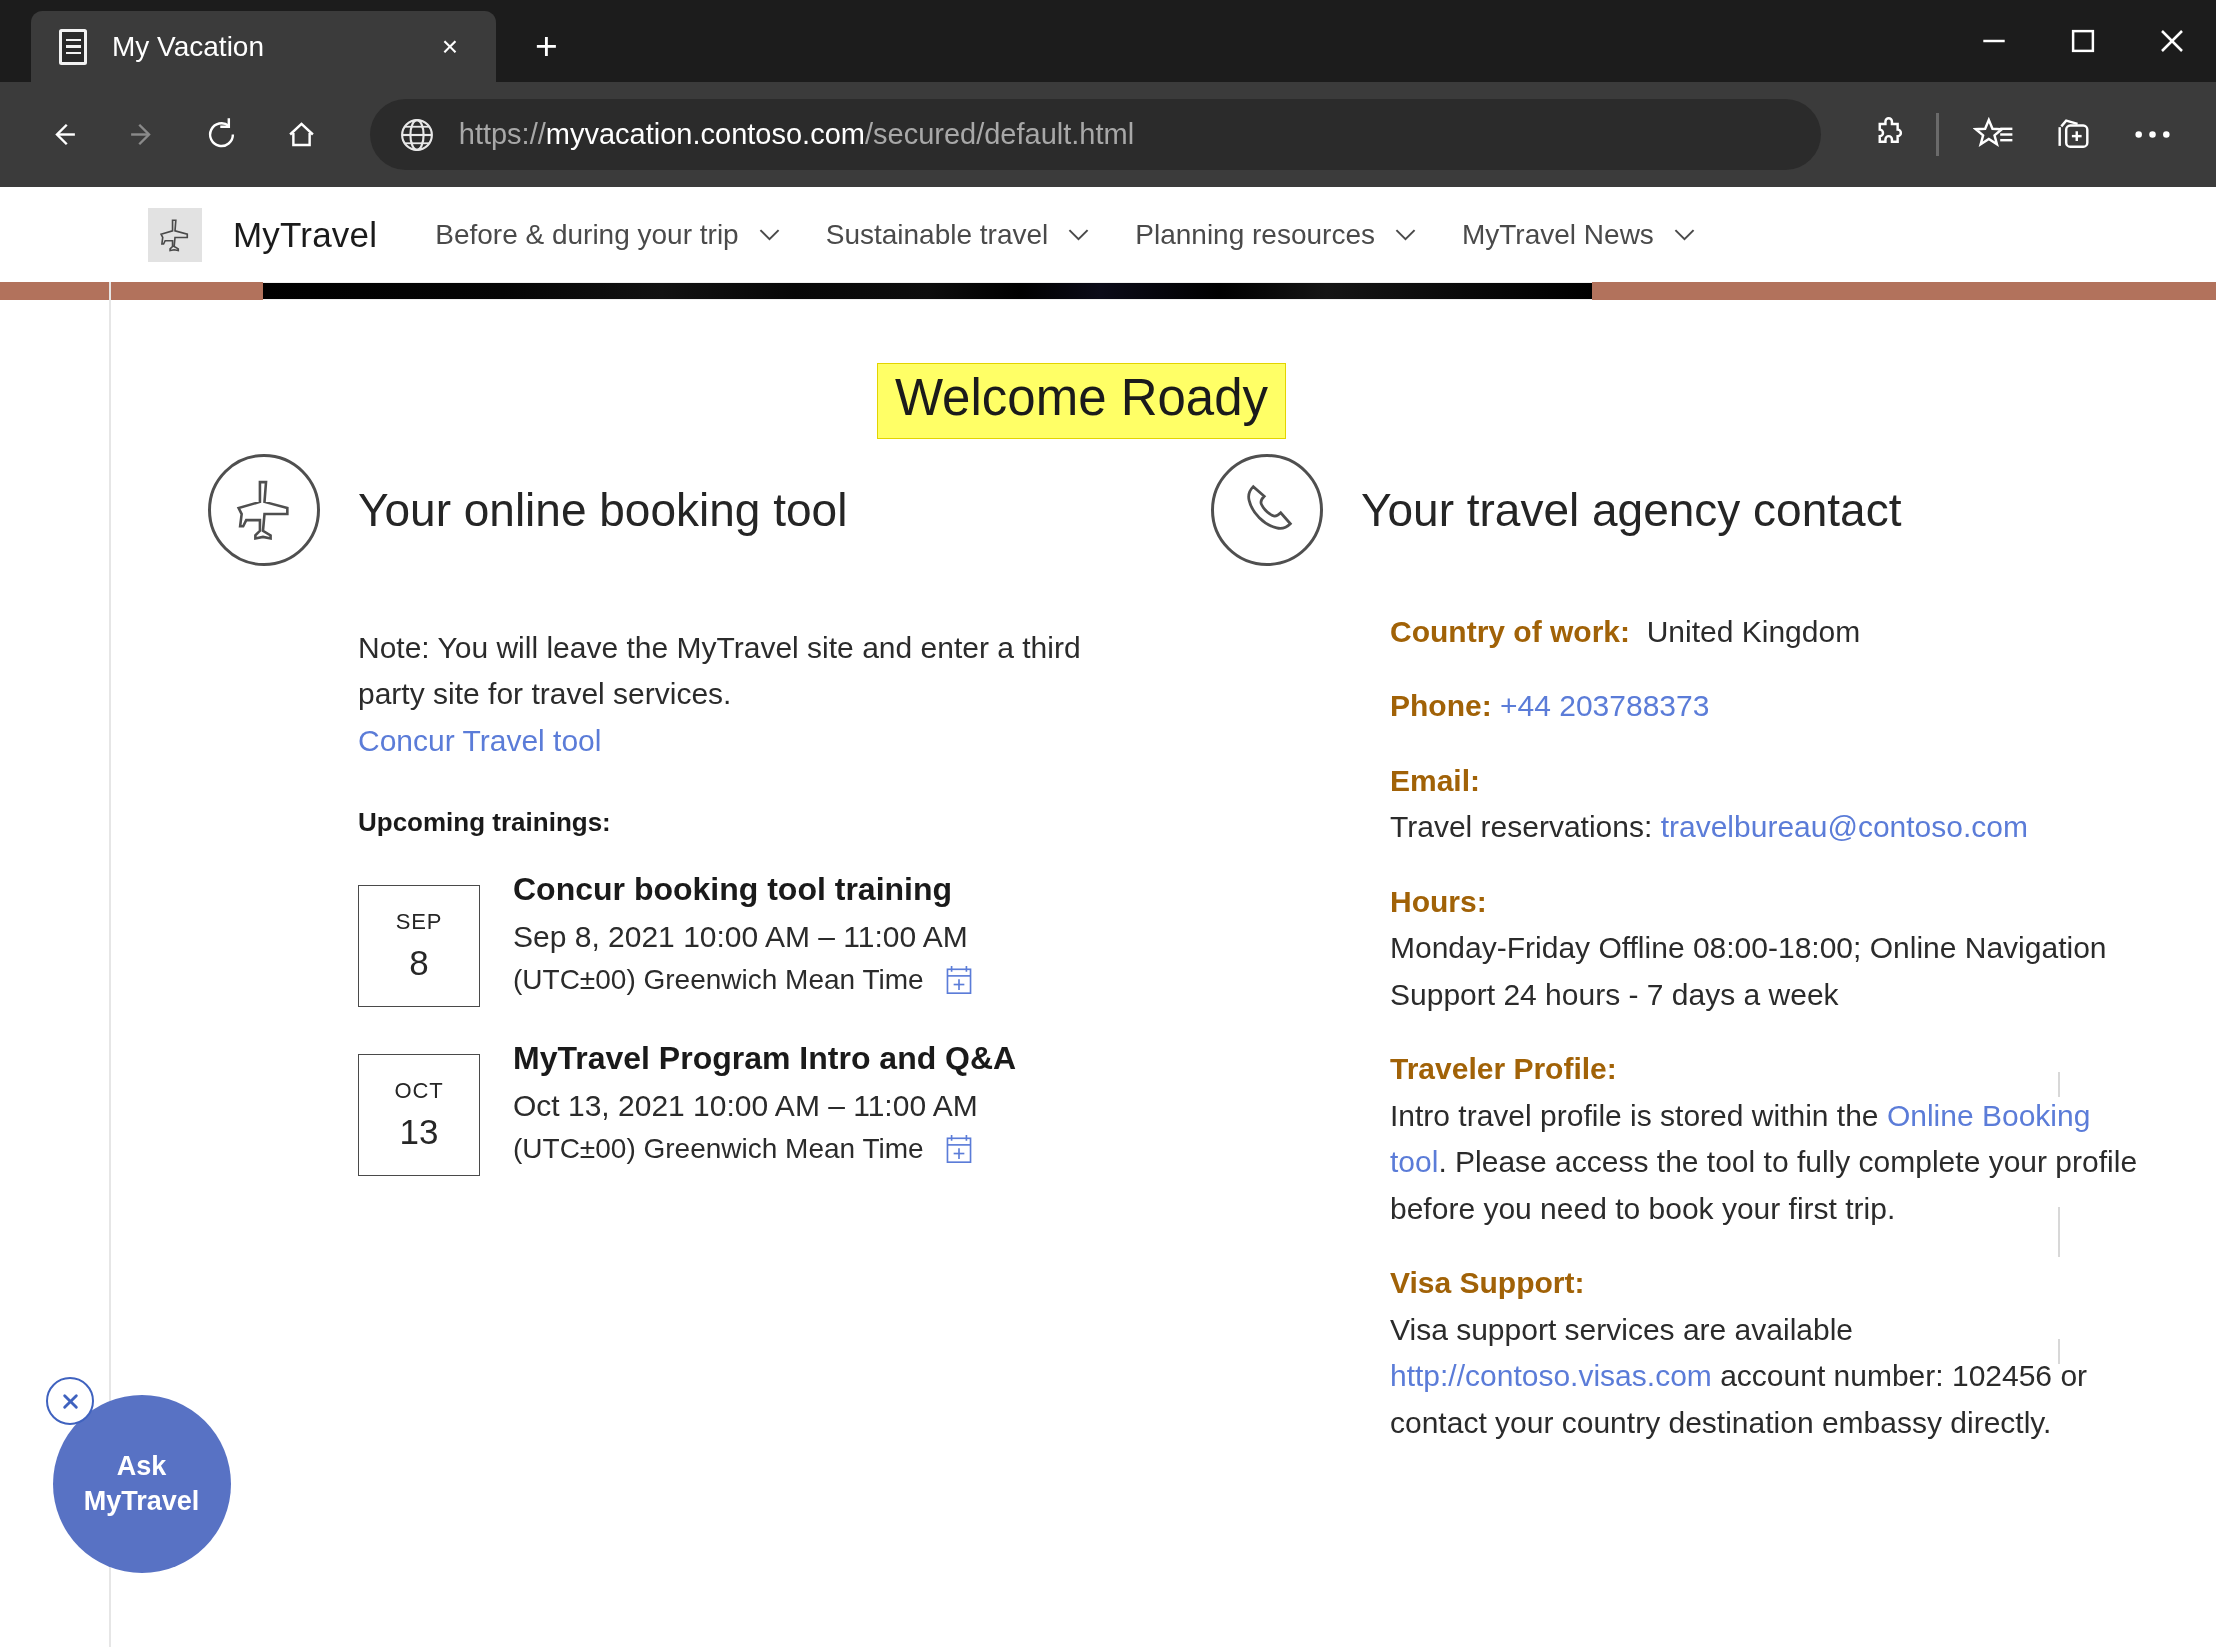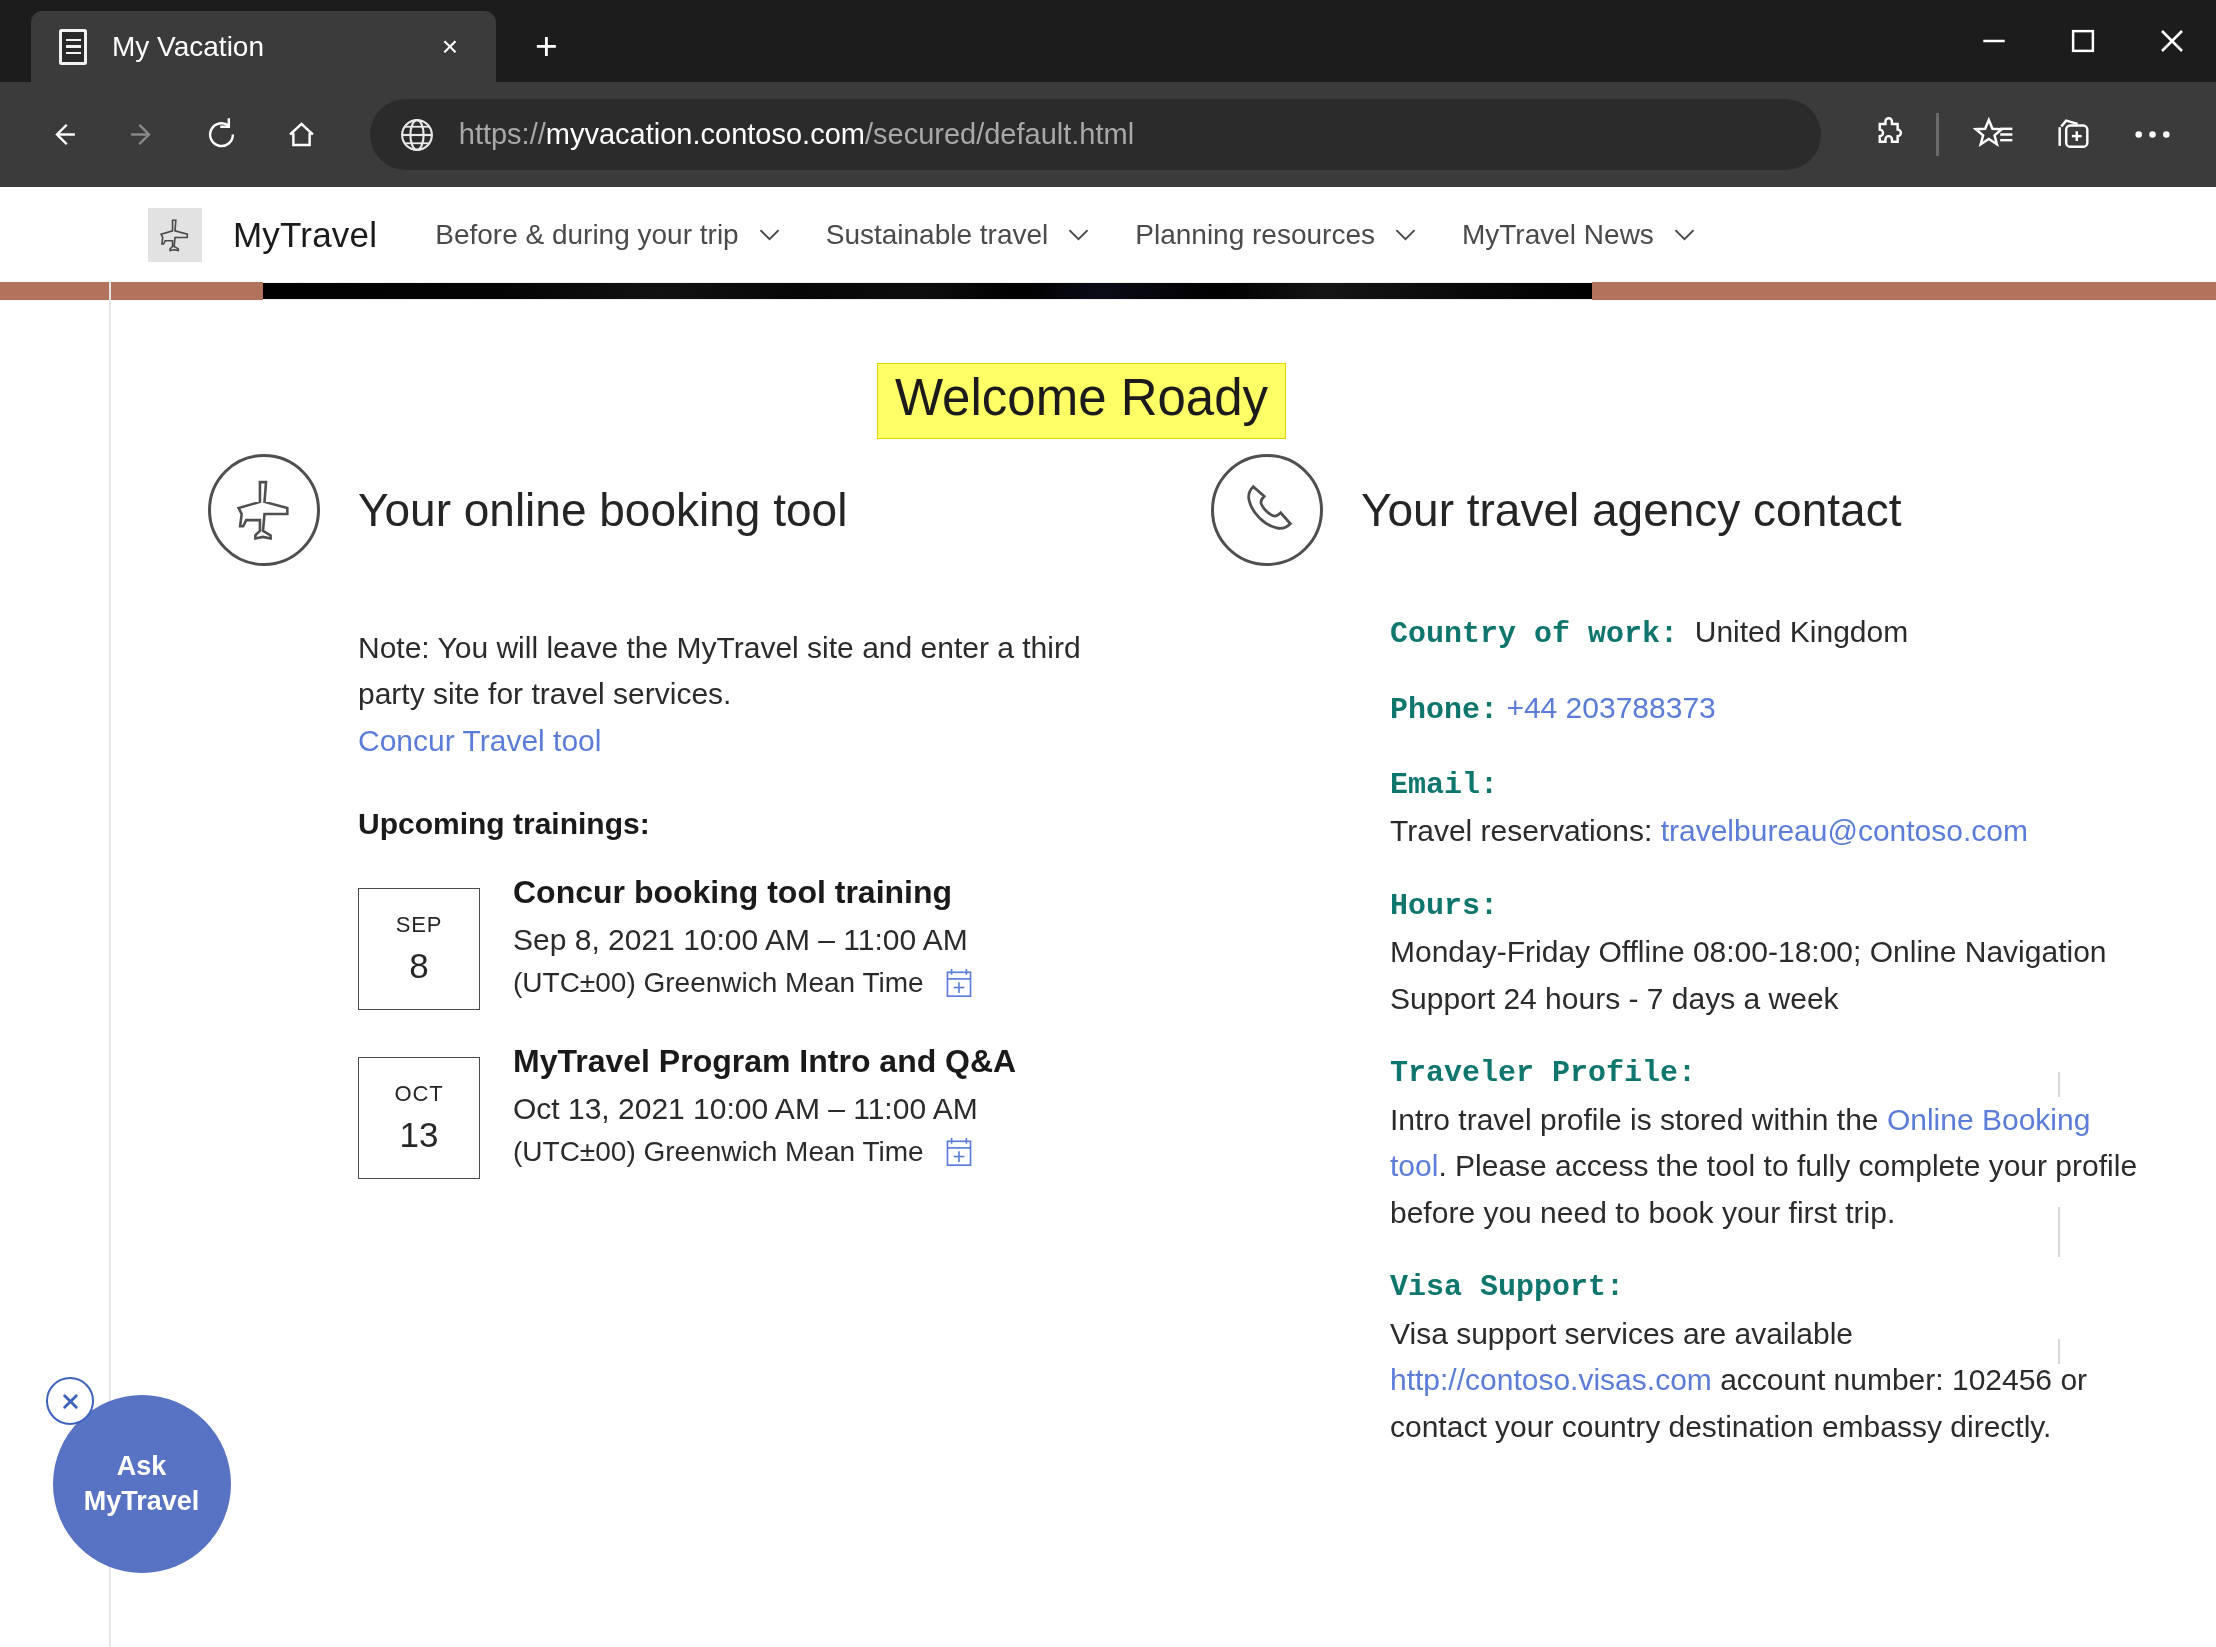--- a/index.html
+++ b/index.html
@@ -116,23 +116,23 @@
     display: flex; align-items: center; justify-content: center; flex: 0 0 auto;
   }
   .sec-title { font-size: 46px; color: #252525; font-weight: 400; }
 
   .col-body { padding-left: 150px; padding-top: 54px; }
   .col-body-right { padding-left: 179px; padding-top: 43px; }
 
   a.lnk { color: #5b7cd8; text-decoration: none; }
   .p { font-size: 30px; line-height: 1.55; color: #2b2b2b; }
   .p.mt { margin-top: 5px; }
-  .bold { font-weight: 700; color: #0f766e; font-family: Liberation Mono, monospace; }
-
-  .sub-head { font-size: 30px; font-weight: 700; color: #1a1a1a; margin-top: 43px; }
+  .bold { font-weight: 700; color: #a16207; }
+
+  .sub-head { font-size: 26px; font-weight: 700; color: #1a1a1a; margin-top: 43px; }
 
   .event { display: flex; margin-top: 33px; }
   .date-box {
     width: 122px; height: 122px; border: 1.6px solid #4a4a4a;
     display: flex; flex-direction: column; align-items: center; justify-content: center;
     flex: 0 0 auto; margin-top: 14px;
   }
   .date-box .mon { font-size: 22px; color: #262626; letter-spacing: 0.8px; }
   .date-box .day { font-size: 35px; color: #262626; margin-top: 8.2px; }
   .event-body { margin-left: 33px; }

